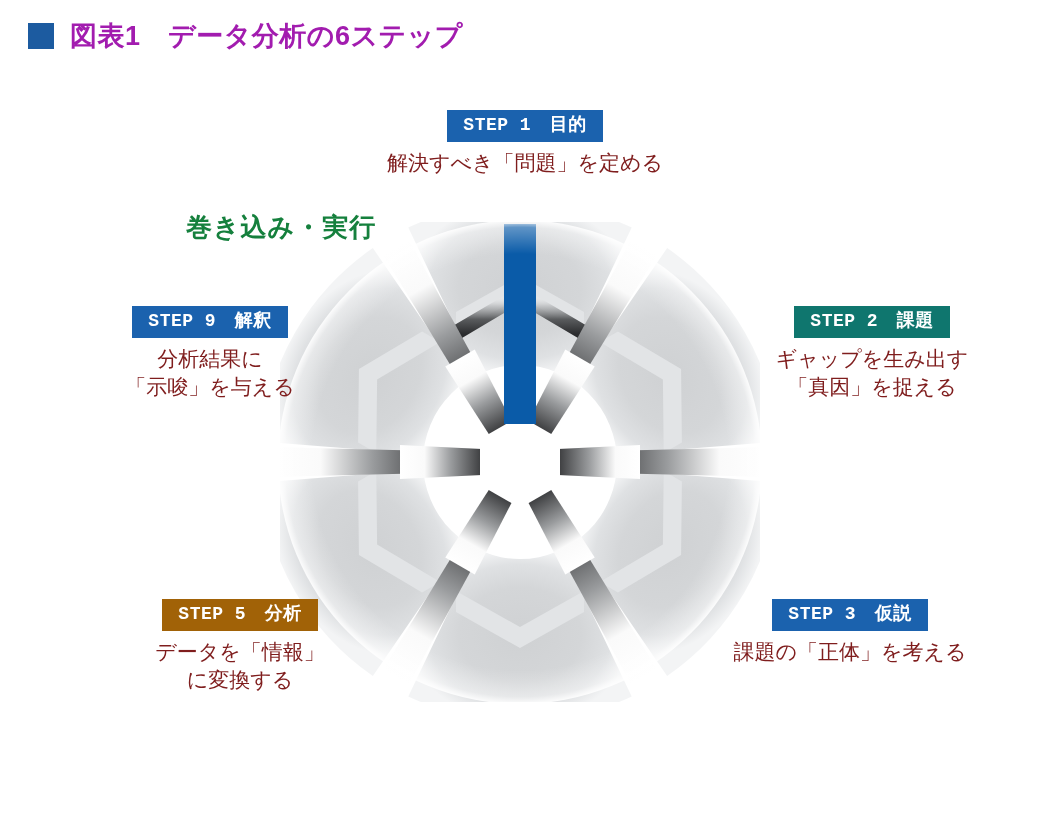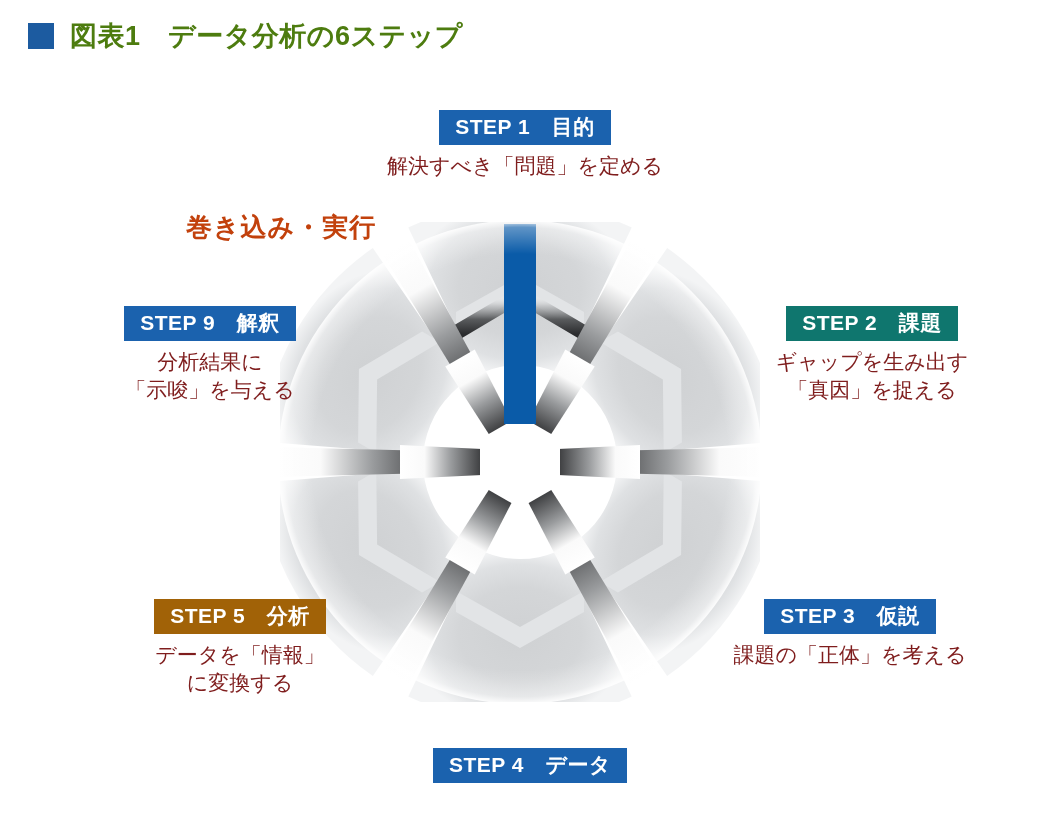--- a/index.html
+++ b/index.html
@@ -30,21 +30,21 @@
     width: 26px;
     height: 26px;
     background: #1c5ba0;
     flex: 0 0 auto;
   }
   #title-text {
     font-size: 27px;
     font-weight: bold;
     letter-spacing: 0.5px;
     white-space: pre;
-    color: #4d7c0f;
+    color: #a21caf;
   }
 
   
   #diagram {
     position: absolute;
     left: 0;
     top: 0;
     width: 1040px;
     height: 837px;
   }
@@ -58,26 +58,27 @@
 
   
   .step {
     position: absolute;
     text-align: center;
   }
   .step-badge {
     display: inline-block;
     background: #1b62ae;
     color: #ffffff;
-    font-size: 21px;
+    font-size: 18px;
     font-weight: bold;
     letter-spacing: 0.5px;
     padding: 6px 16px 7px 16px;
     white-space: pre;
     line-height: 1.05;
+    font-family: Liberation Mono, monospace;
   }
   .step-desc {
     margin-top: 7px;
     font-size: 21px;
     line-height: 1.32;
     color: #7f1d1d;
     white-space: pre-line;
     font-weight: 400;
   }
 
@@ -89,21 +90,21 @@
   #step-6 { left: 75px; top: 306px; width: 270px; }
 
   
   #caption-loop {
     position: absolute;
     left: 186px;
     top: 210px;
     font-size: 26px;
     font-weight: bold;
     letter-spacing: 1px;
-    color: #c2410c;
+    color: #15803d;
     white-space: pre;
   }
 </style>
 </head>
 <body>
 
 <div id="title-bar">
   <div id="title-bullet" style="background: rgb(28, 91, 160);"></div>
   <div id="title-text">図表1　データ分析の6ステップ</div>
 </div>
@@ -251,21 +252,20 @@
     <div class="step-desc">ギャップを生み出す
 「真因」を捉える</div>
   </div>
 
   <div class="step" id="step-3">
     <div class="step-badge" style="background: rgb(27, 98, 174);">STEP 3　仮説</div>
     <div class="step-desc">課題の「正体」を考える</div>
   </div>
 
   <div class="step" id="step-4">
-    <div class="step-badge" style="background: rgb(27, 98, 174);">STEP 4　データ</div>
   </div>
 
   <div class="step" id="step-5">
     <div class="step-badge" style="background: #a16207;">STEP 5　分析</div>
     <div class="step-desc">データを「情報」
 に変換する</div>
   </div>
 
   <div class="step" id="step-6">
     <div class="step-badge" style="background: rgb(27, 98, 174);">STEP 9　解釈</div>

